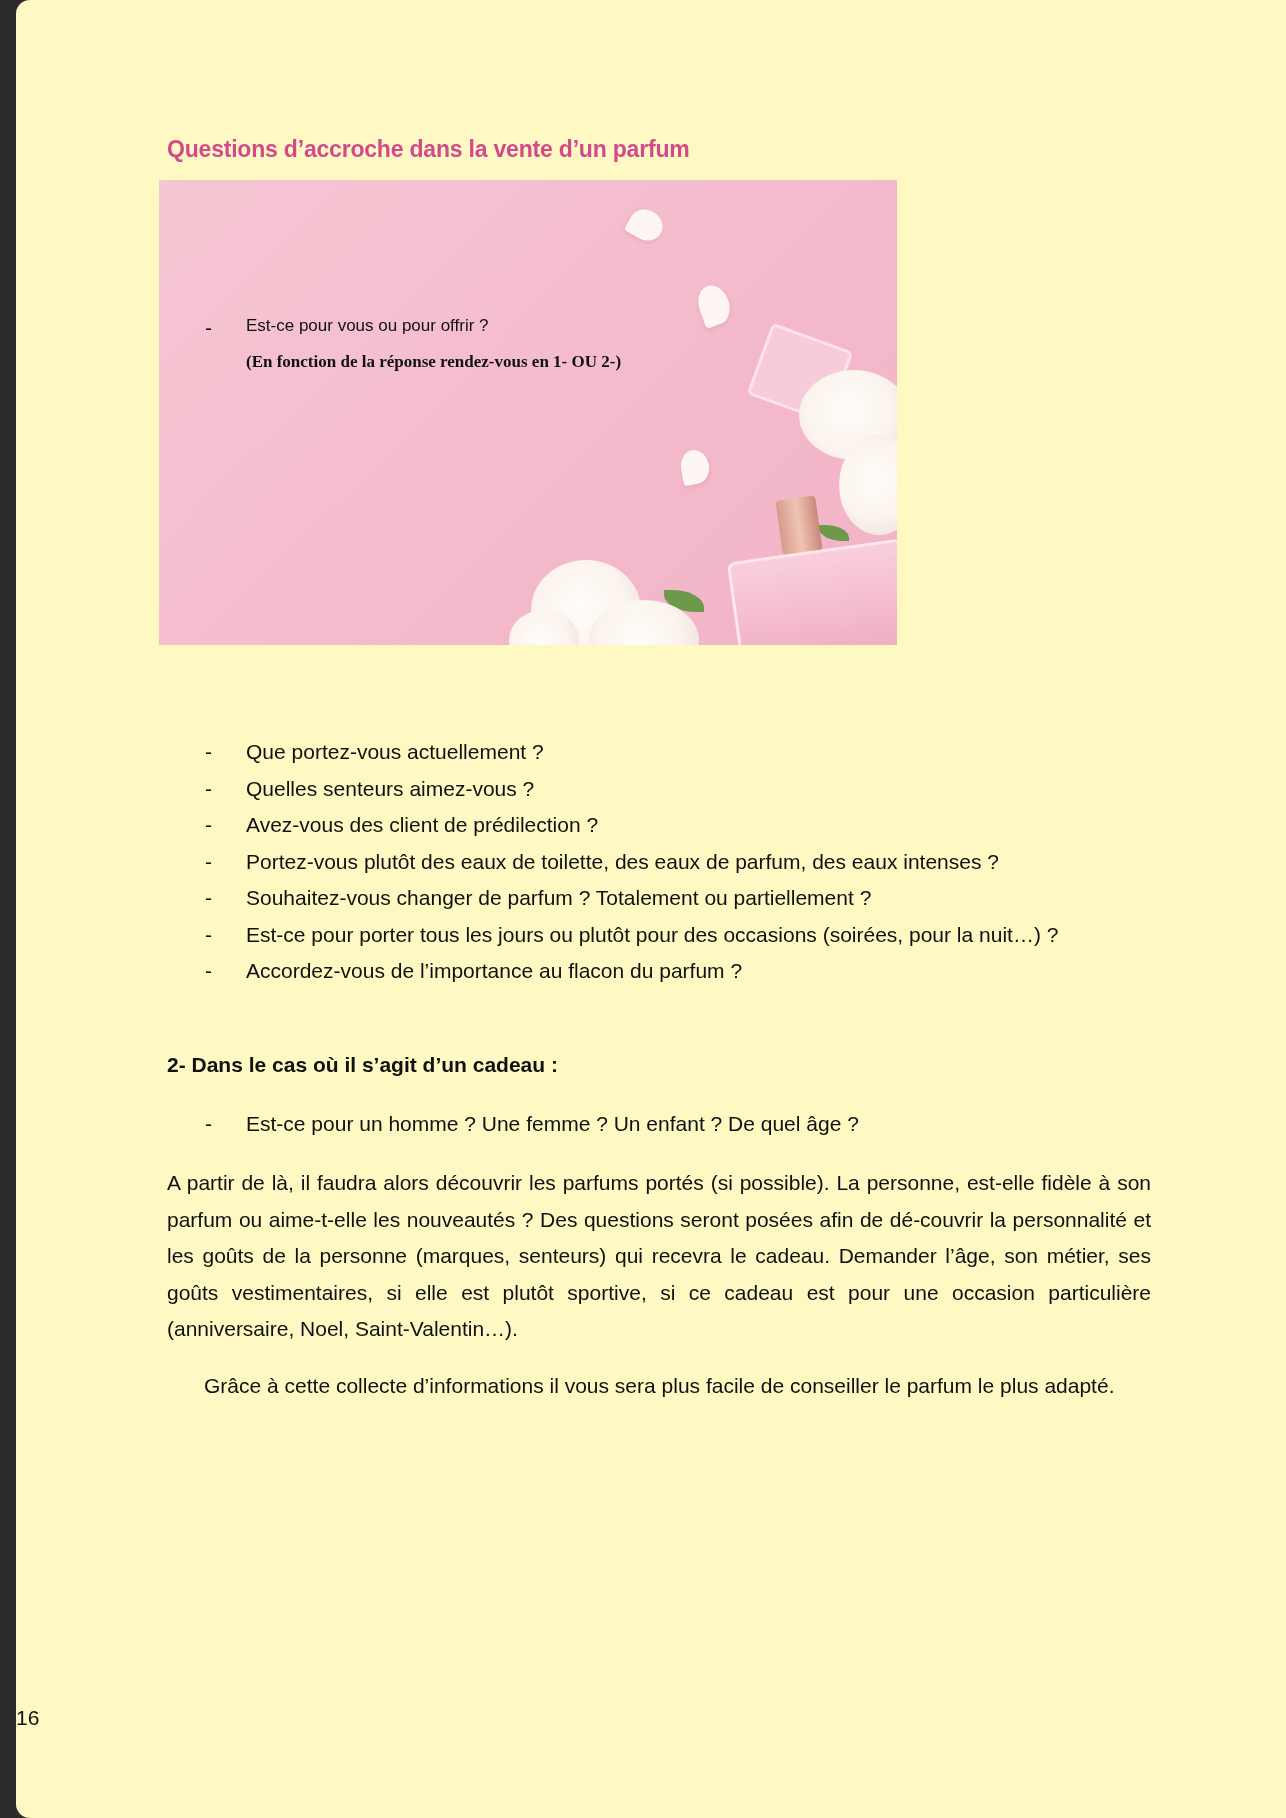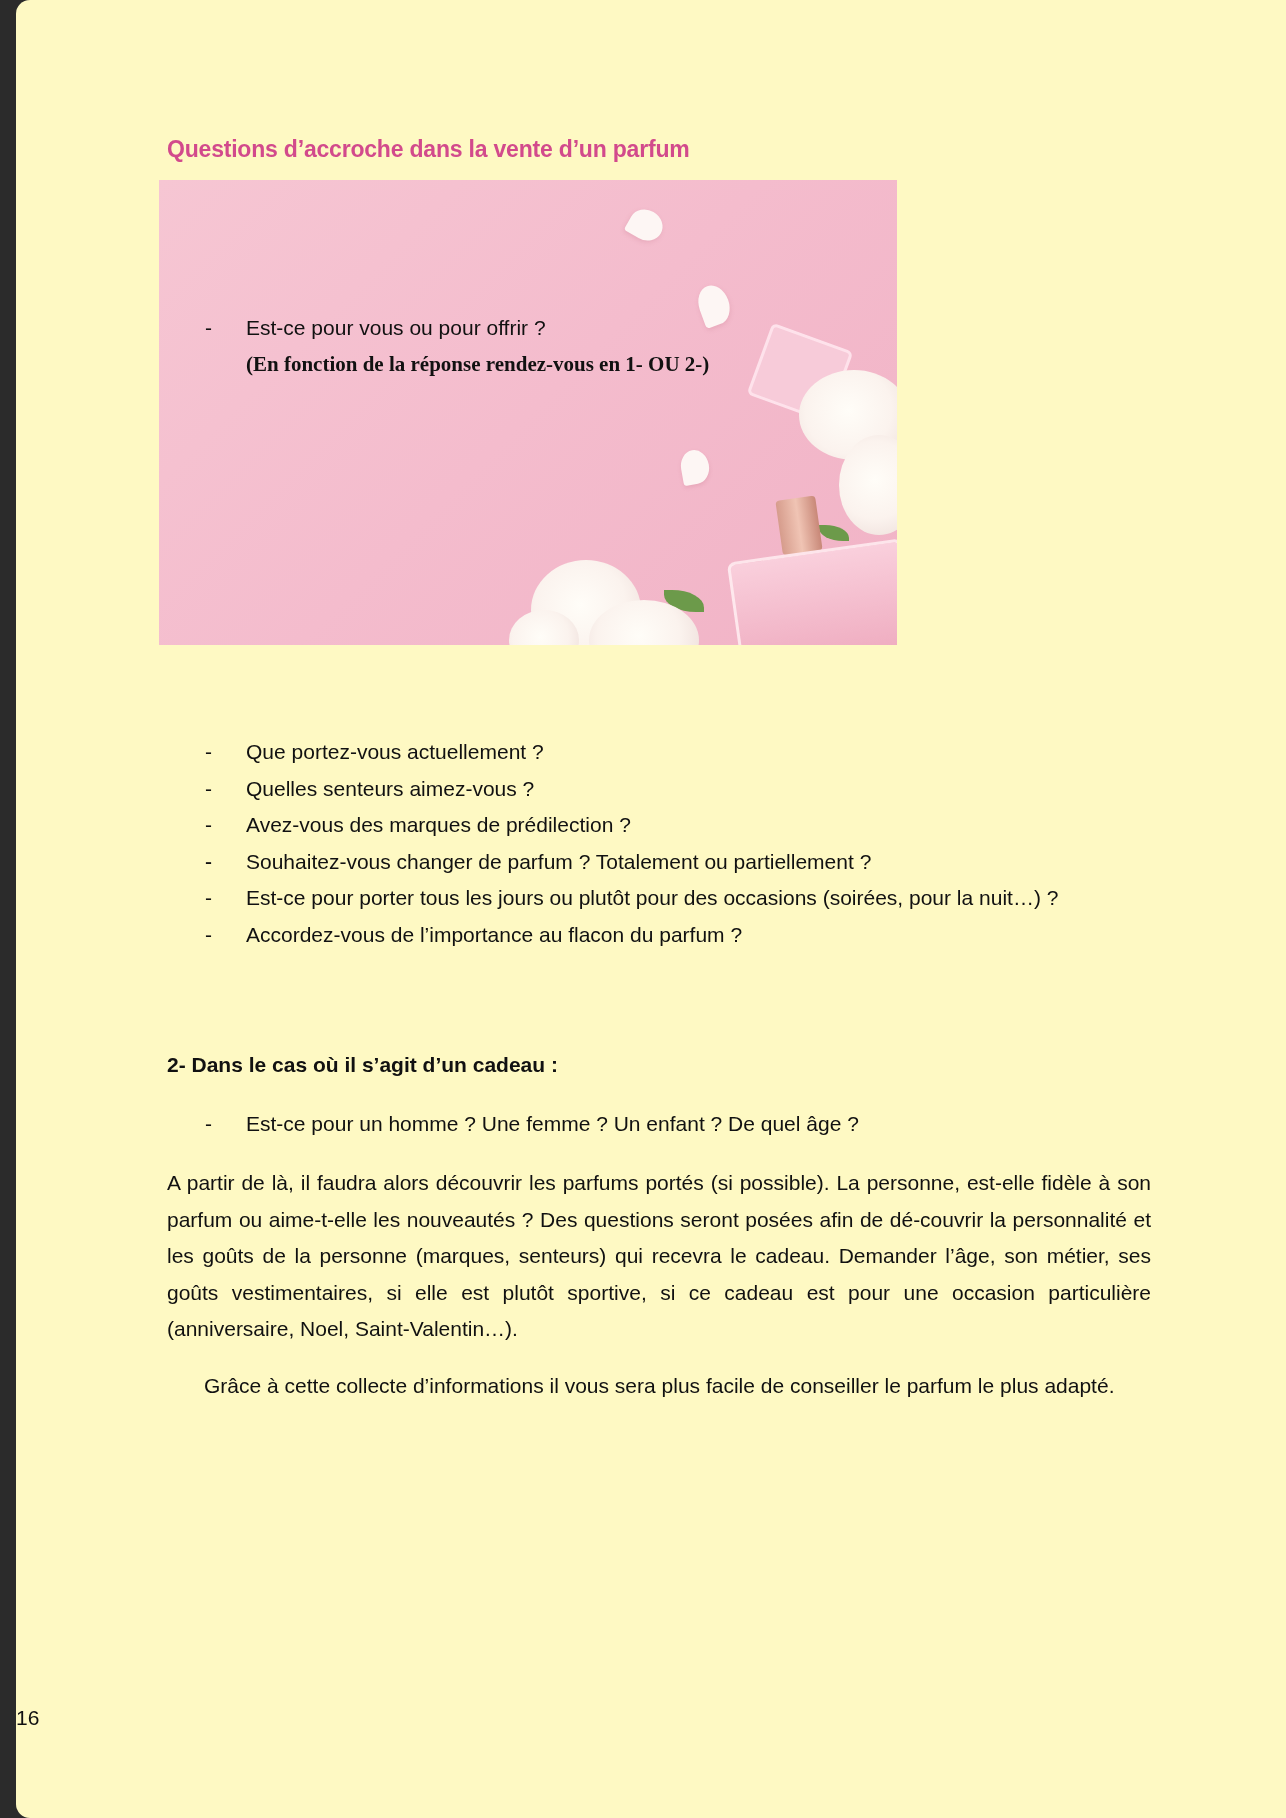--- a/index.html
+++ b/index.html
@@ -50,21 +50,21 @@
   }
   .cap {
     position: absolute; left: 598px; top: 155px; width: 80px; height: 70px;
     border: 3px solid rgba(255,230,238,0.85); border-radius: 6px;
     background: rgba(250,215,226,0.6); transform: rotate(20deg);
   }
   .hero-text {
     position: absolute; left: 0; top: 0; width: 100%; height: 100%;
   }
   .hero-line {
-    position: absolute; font-family: "Liberation Sans", sans-serif; font-size: 21px; color: #111;
+    position: absolute; font-family: "Liberation Sans", sans-serif; font-size: 17px; color: #111;
     white-space: nowrap;
   }
   .dash { position: absolute; font-size: 21px; color: #111; }
   .body-text {
     position: absolute; font-size: 21px; color: #111; line-height: 36.5px;
   }
   .heading { font-weight: bold; }
   ul.q { list-style: none; margin: 0; padding: 0; }
   ul.q li { position: relative; padding-left: 79px; }
   ul.q li .b { position: absolute; left: 38px; }
@@ -101,22 +101,22 @@
       <span class="dash" style="left:46px;top:136px;">-</span>
       <span class="hero-line" style="left:87px;top:136px;">Est-ce pour vous ou pour offrir ?</span>
       <span class="hero-line" style="left:87px;top:172px;font-weight:bold;font-family:Liberation Serif, serif;">(En fonction de la réponse rendez-vous en 1- OU 2-)</span>
     </div>
   </div>
 
 
   <ul class="q body-text" style="left:151px;top:734px;width:984px;">
     <li><span class="b">-</span><span>Que portez-vous actuellement ?</span></li>
     <li><span class="b">-</span><span>Quelles senteurs aimez-vous ?</span></li>
-    <li><span class="b">-</span><span>Avez-vous des marques de prédilection ?</span></li>
-    <li><span class="b">-</span></li>
+    <li><span class="b">-</span><span>Avez-vous des client de prédilection ?</span></li>
+    <li><span class="b">-</span><span>Portez-vous plutôt des eaux de toilette, des eaux de parfum, des eaux intenses ?</span></li>
     <li><span class="b">-</span><span>Souhaitez-vous changer de parfum ? Totalement ou partiellement ?</span></li>
     <li style="text-align:justify;"><span class="b">-</span><span>Est-ce pour porter tous les jours ou plutôt pour des occasions (soirées, pour la nuit…) ?</span></li>
     <li><span class="b">-</span><span>Accordez-vous de l’importance au flacon du parfum ?</span></li>
   </ul>
 
   <div class="body-text heading" style="left:151px;top:1047px;">2- Dans le cas où il s’agit d’un cadeau :</div>
 
   <ul class="q body-text" style="left:151px;top:1106px;width:984px;">
     <li><span class="b">-</span><span>Est-ce pour un homme ? Une femme ? Un enfant ? De quel âge ?</span></li>
   </ul>

